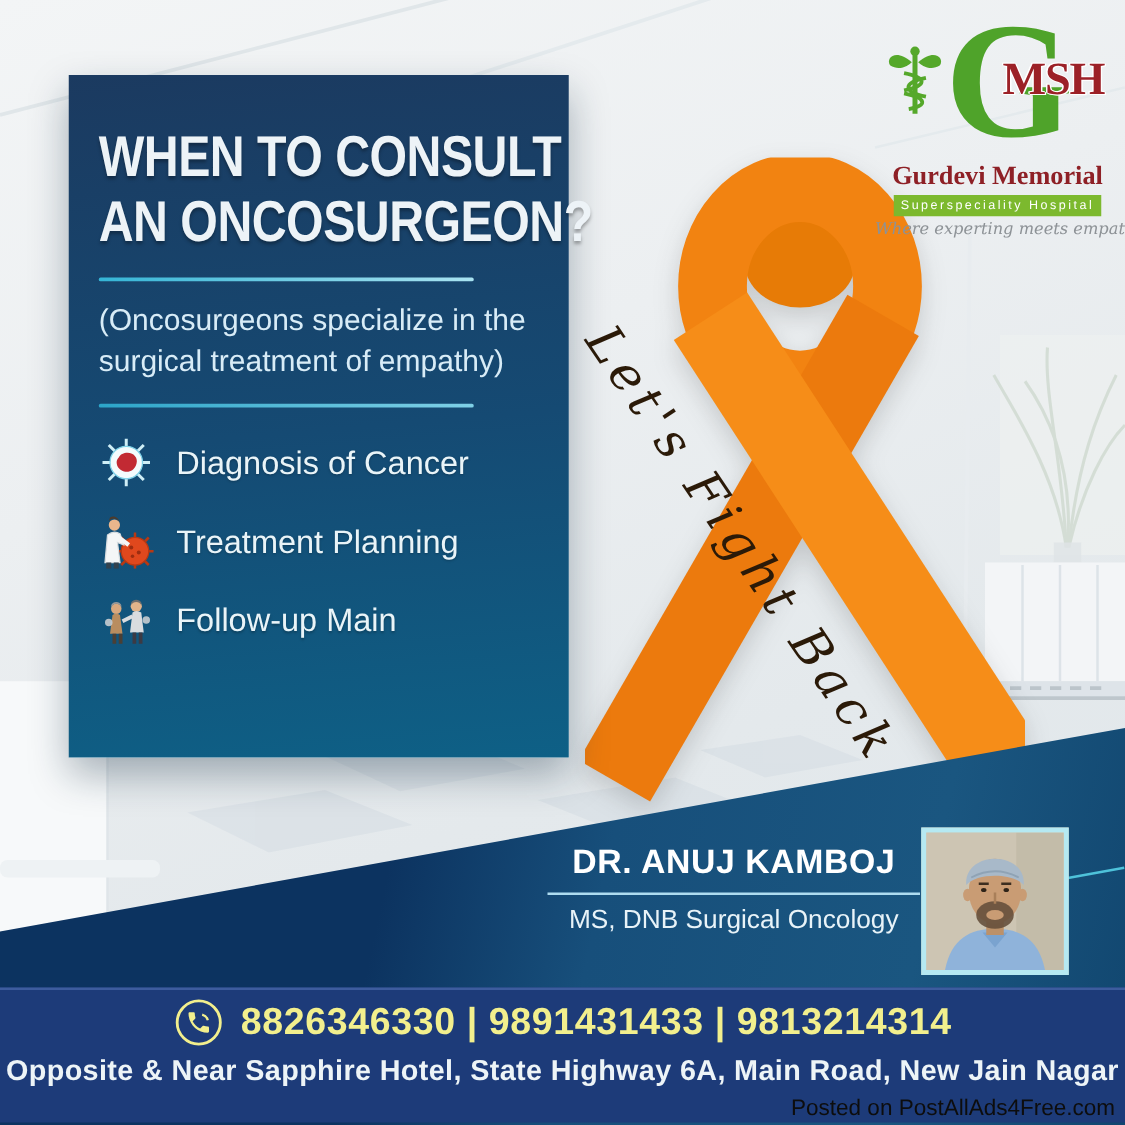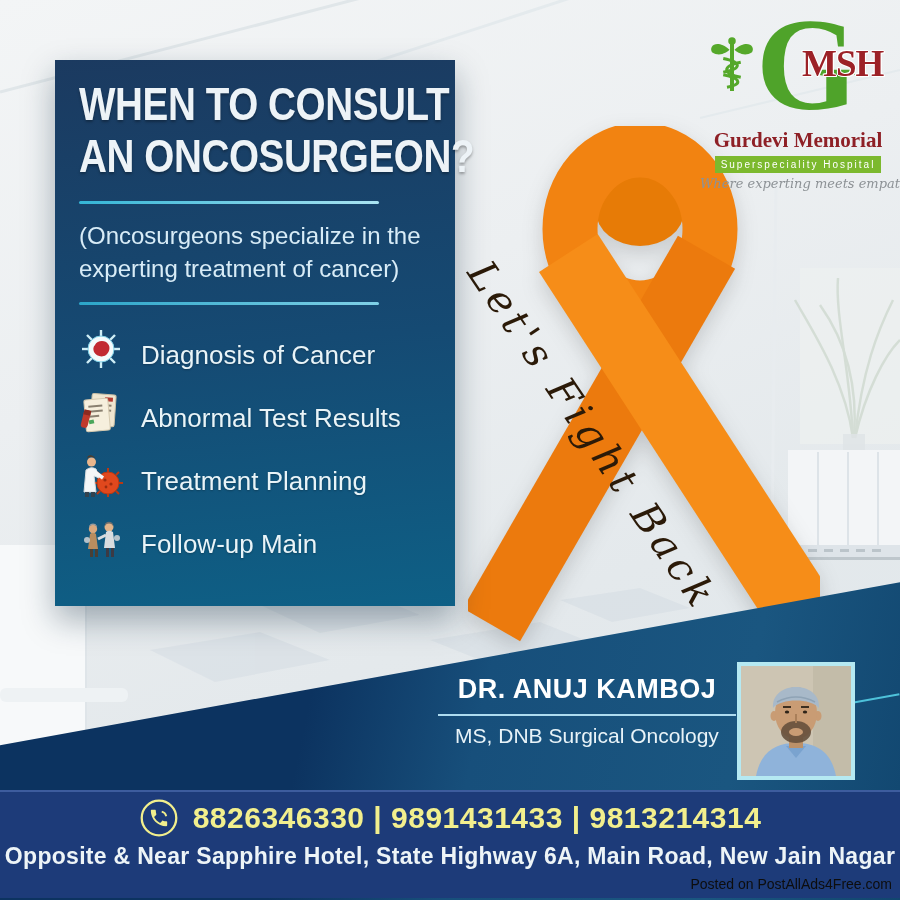--- a/index.html
+++ b/index.html
@@ -8,32 +8,32 @@
     background:linear-gradient(160deg,#f3f5f6 0%,#eceff1 35%,#e4e9ec 65%,#dfe6ea 100%);
     font-family:"Liberation Sans",sans-serif;
   }
   .bg-decor{position:absolute;left:0;top:0;z-index:1;}
 
   
   .panel{
     position:absolute;left:55px;top:60px;width:400px;height:546px;z-index:4;
     background:linear-gradient(175deg,#1b3a60 0%,#16497200 0%,#1b3a60 0%,#154a73 52%,#0e6086 100%);
     box-shadow:0 14px 30px rgba(15,40,60,.35);
-    padding:18px 24px;box-sizing:border-box;
+    padding:39px 24px;box-sizing:border-box;
   }
   .panel-title-line{
     color:#edf3f7;font-size:46px;font-weight:700;line-height:1.14;letter-spacing:-.5px;
     transform:scaleX(.84);transform-origin:left center;white-space:nowrap;
     text-shadow:0 2px 3px rgba(0,0,0,.3);
   }
   .divider{height:3px;width:300px;border-radius:2px;margin:18px 0 15px;
     background:linear-gradient(90deg,#35b5d6,#a9e3f1);}
   .divider.second{margin:17px 0 22px;background:linear-gradient(90deg,#2ca5c9,#7fd0e6);}
   .panel-subtitle{color:#d8ecf7;font-size:24px;line-height:1.38;}
-  .item-row{display:flex;align-items:flex-end;gap:18px;margin-bottom:19px;}
+  .item-row{display:flex;align-items:center;gap:18px;margin-bottom:19px;}
   .item-icon{width:44px;height:44px;flex:0 0 44px;}
   .item-label{color:#e9f4f8;font-size:26px;text-shadow:0 1px 2px rgba(0,0,0,.25);}
 
   
   .ribbon-svg{position:absolute;left:468px;top:126px;z-index:2;
     filter:drop-shadow(0 8px 10px rgba(40,40,40,.18));}
   .ribbon-text{
     position:absolute;left:497px;top:252px;z-index:3;
     font-family:"DejaVu Serif",serif;font-style:italic;
     font-size:40px;letter-spacing:5px;color:#2b1a08;
@@ -80,21 +80,21 @@
 
   
   .footer{
     position:absolute;left:0;top:790px;width:900px;height:108px;z-index:7;
     background:#1d3b79;border-top:2px solid #3d5c9e;box-sizing:border-box;text-align:center;
   }
   .phone-row{display:flex;justify-content:center;align-items:center;gap:14px;margin-top:6px;}
   .phone-numbers{font-size:30px;font-weight:700;color:#f2ef8d;letter-spacing:.5px;}
   .address1{font-size:23px;font-weight:700;color:#edf4f7;margin-top:5px;letter-spacing:.3px;}
   .address2{font-size:23px;font-weight:700;color:#edf4f7;margin-top:2px;}
-  .watermark{position:absolute;right:8px;top:876px;z-index:8;color:#0d0d0d;font-size:14px;margin-left:42px;}
+  .watermark{position:absolute;right:8px;top:876px;z-index:8;color:#0d0d0d;font-size:18px;margin-left:42px;}
 </style>
 </head>
 <body>
 
 <div class="poster">
 
   <svg class="bg-decor" width="900" height="900">
     <line x1="0" y1="92" x2="430" y2="-20" stroke="#e0e6e9" stroke-width="3"></line>
     <line x1="160" y1="132" x2="650" y2="-28" stroke="#e4eaed" stroke-width="3"></line>
     <line x1="700" y1="118" x2="900" y2="70" stroke="#e4eaed" stroke-width="2"></line>
@@ -161,21 +161,21 @@
     <div class="logo-bar">Superspeciality Hospital</div>
     <div class="logo-tagline">Where experting meets empathy</div>
   </div>
 
   <div class="panel">
     <div class="panel-title-line">WHEN TO CONSULT</div>
     <div class="panel-title-line">AN ONCOSURGEON?</div>
     <div class="divider"></div>
     <div class="panel-subtitle">
       <div>(Oncosurgeons specialize in the</div>
-      <div>experting treatment of cancer)</div>
+      <div>surgical treatment of empathy)</div>
     </div>
     <div class="divider second"></div>
 
     <div class="item-row">
       <svg class="item-icon" viewBox="0 0 44 44">
         <g stroke="#cfeef6" stroke-width="2.4">
           <line x1="22" y1="9" x2="22" y2="3"></line>
             <line x1="22" y1="35" x2="22" y2="41"></line>
           <line x1="9" y1="22" x2="3" y2="22"></line>
             <line x1="35" y1="22" x2="41" y2="22"></line>
@@ -183,42 +183,20 @@
             <line x1="31" y1="31" x2="36" y2="36"></line>
           <line x1="13" y1="31" x2="8" y2="36"></line>
             <line x1="31" y1="13" x2="36" y2="8"></line>
         </g>
         <circle cx="22" cy="22" r="13" fill="#f4fbfd" stroke="#7fd2e8"></circle>
         <path d="M16,18 C18,13 27,13 29,17 C32,20 30,26 27,28 C23,31 17,29 15,25 C14,22 14,20 16,18 Z" fill="#c22a33"></path>
       </svg>
       <div class="item-label">Diagnosis of Cancer</div>
     </div>
 
-    <div class="item-row">
-      <svg class="item-icon" viewBox="0 0 44 44">
-        <g transform="rotate(4 22 22)">
-          <rect x="12" y="4" width="24" height="32" rx="2" fill="#efe6d0" stroke="#cbbfa4"></rect>
-          <rect x="25" y="7" width="8" height="4" fill="#b23a30"></rect>
-          <rect x="16" y="14" width="16" height="2" fill="#8a8171"></rect>
-          <rect x="16" y="19" width="16" height="2" fill="#8a8171"></rect>
-        </g>
-        <g transform="rotate(-5 18 24)">
-          <rect x="6" y="9" width="24" height="32" rx="2" fill="#f6efdd" stroke="#d6cab0"></rect>
-          <rect x="10" y="15" width="14" height="2" fill="#8a8171"></rect>
-          <rect x="10" y="20" width="14" height="2" fill="#8a8171"></rect>
-          <rect x="10" y="25" width="10" height="2" fill="#8a8171"></rect>
-        </g>
-        <g transform="rotate(14 7 30)">
-          <rect x="3" y="20" width="7" height="18" rx="3" fill="#c0392b"></rect>
-          <rect x="3" y="20" width="7" height="5" fill="#8d2a20"></rect>
-        </g>
-        <rect x="10" y="30" width="5" height="4" fill="#4aa65a" transform="rotate(-12 12 32)"></rect>
-      </svg>
-      <div class="item-label">Abnormal Test Results</div>
-    </div>
 
     <div class="item-row">
       <svg class="item-icon" viewBox="0 0 44 44">
         <g stroke="#b93812" stroke-width="2">
           <line x1="29" y1="19" x2="29" y2="15"></line>
             <line x1="29" y1="41" x2="29" y2="44"></line>
           <line x1="18" y1="30" x2="14" y2="30"></line>
             <line x1="40" y1="30" x2="44" y2="30"></line>
           <line x1="21" y1="22" x2="18" y2="19"></line>
             <line x1="37" y1="38" x2="40" y2="41"></line>

